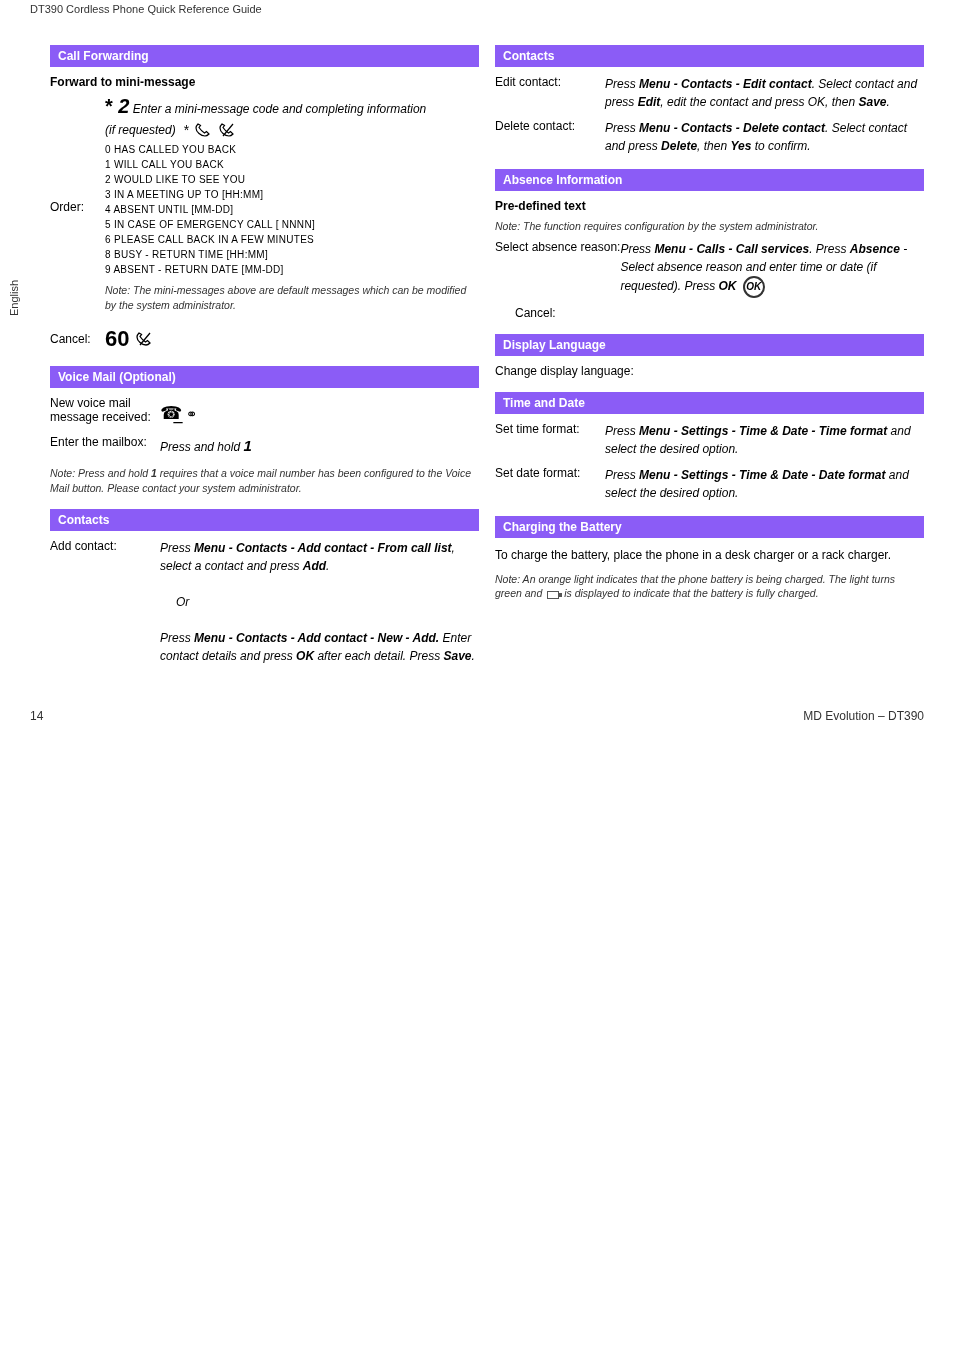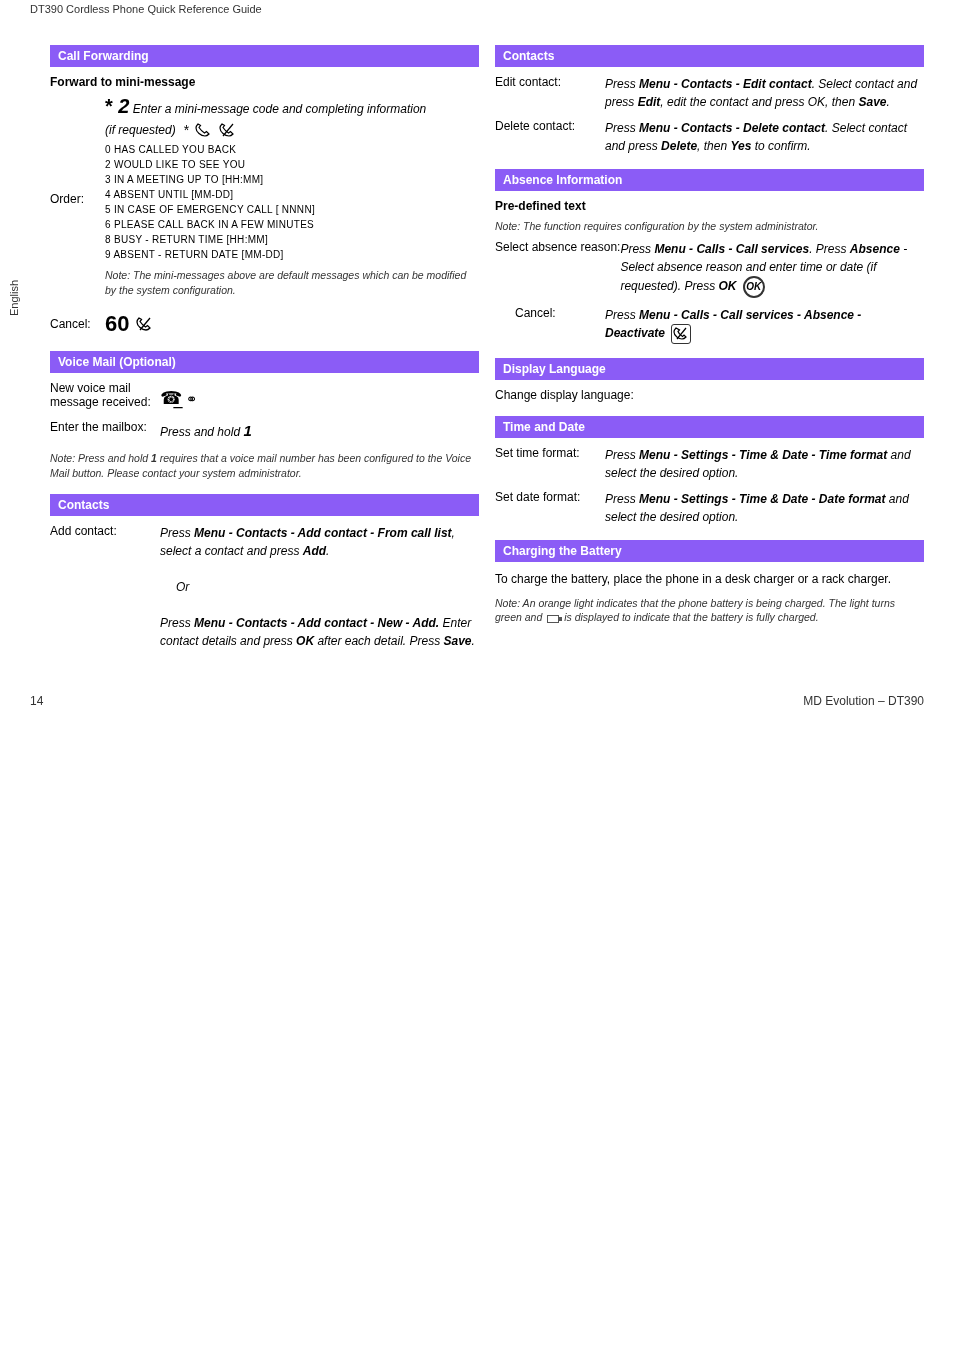--- a/index.html
+++ b/index.html
@@ -196,31 +196,32 @@
               </svg>
 
               <svg width="18" height="14" viewBox="0 0 18 14" style="margin-left:2px;">
                 <path d="M3 1 C3 1 1 3 1 5 C1 9 6 13 10 13 C12 13 14 11 14 11 L11.5 8.5 L9.5 10 C8 9 5 6 4 4.5 L5.5 2.5 Z" fill="none" stroke="#000" stroke-width="1.2"></path>
                 <line x1="14" y1="1" x2="4" y2="13" stroke="#000" stroke-width="1.2"></line>
               </svg>
             </div>
 
             <ul class="mini-msg-list">
               <li>0  HAS CALLED YOU BACK</li>
+              <li>1  WILL CALL YOU BACK</li>
               <li>2  WOULD LIKE TO SEE YOU</li>
               <li>3  IN A MEETING UP TO [HH:MM]</li>
               <li>4  ABSENT UNTIL [MM-DD]</li>
               <li>5  IN CASE OF EMERGENCY CALL [ NNNN]</li>
               <li>6  PLEASE CALL BACK IN A FEW MINUTES</li>
               <li>8  BUSY - RETURN TIME [HH:MM]</li>
               <li>9  ABSENT - RETURN DATE [MM-DD]</li>
             </ul>
 
             <div class="note">
-              Note: <em>The mini-messages above are default messages which can be modified by the system configuration.</em>
+              Note: <em>The mini-messages above are default messages which can be modified by the system administrator.</em>
             </div>
           </div>
         </div>
 
         <div class="cancel-row">
           <div class="cancel-label">Cancel:</div>
           <span class="cancel-num">60</span>
           <svg width="20" height="16" viewBox="0 0 20 16">
             <path d="M4 2 C4 2 2 4 2 6 C2 10 7 14 11 14 C13 14 15 12 15 12 L12.5 9.5 L10.5 11 C9 10 6 7 5 5.5 L6.5 3.5 Z" fill="none" stroke="#000" stroke-width="1.3"></path>
             <line x1="15" y1="2" x2="5" y2="14" stroke="#000" stroke-width="1.3"></line>
@@ -304,30 +305,20 @@
           <div class="row-label">Select absence reason:</div>
           <div class="row-content">
             <em>Press <strong>Menu - Calls - Call services</strong>. Press <strong>Absence</strong> - Select absence reason and enter time or date (if requested). Press <strong>OK</strong>
               <span class="ok-icon">OK</span>
             </em>
           </div>
         </div>
 
         <div class="row">
           <div class="row-label" style="padding-left:20px;">Cancel:</div>
-          <div class="row-content">
-            <em>Press <strong>Menu - Calls - Call services - Absence - Deactivate</strong>
-              <span class="deactivate-icon">
-                <svg width="16" height="14" viewBox="0 0 16 14">
-                  <path d="M3 1 C3 1 1 3 1 5 C1 9 6 12 9 12 C11 12 13 10 13 10 L11 8 L9.5 9.5 C8 8.5 5.5 6 5 4.5 L6.5 3 Z" fill="none" stroke="#000" stroke-width="1.2"></path>
-                  <line x1="13" y1="1" x2="4" y2="12" stroke="#000" stroke-width="1.2"></line>
-                </svg>
-              </span>
-            </em>
-          </div>
         </div>
       </div>
 
       <div class="section">
         <div class="section-header">Display Language</div>
 
         <div class="row">
           <div class="row-label">Change display language:</div>
         </div>
       </div>

